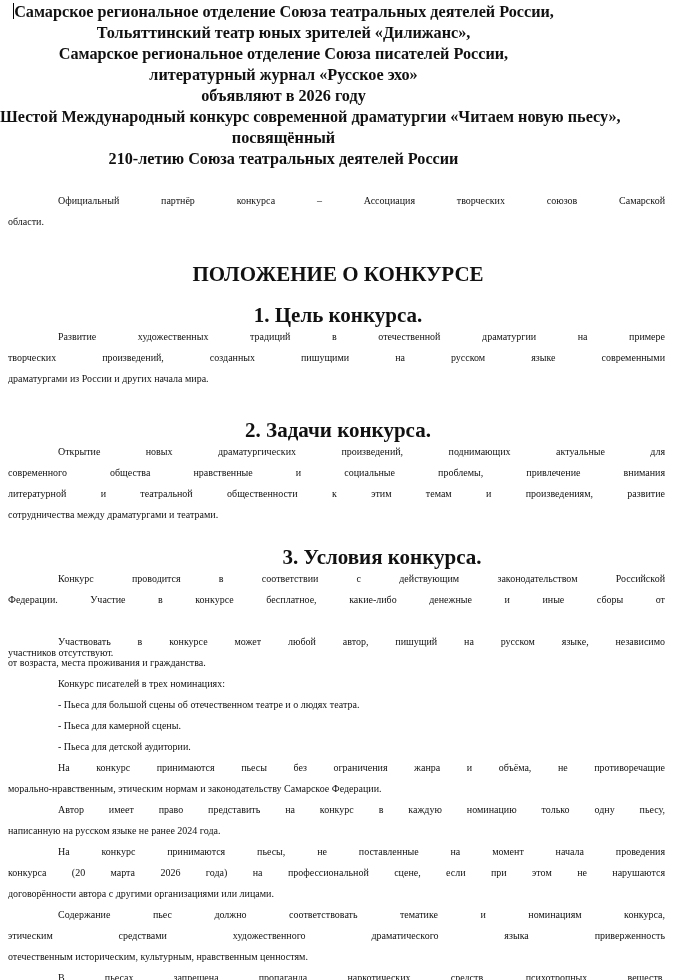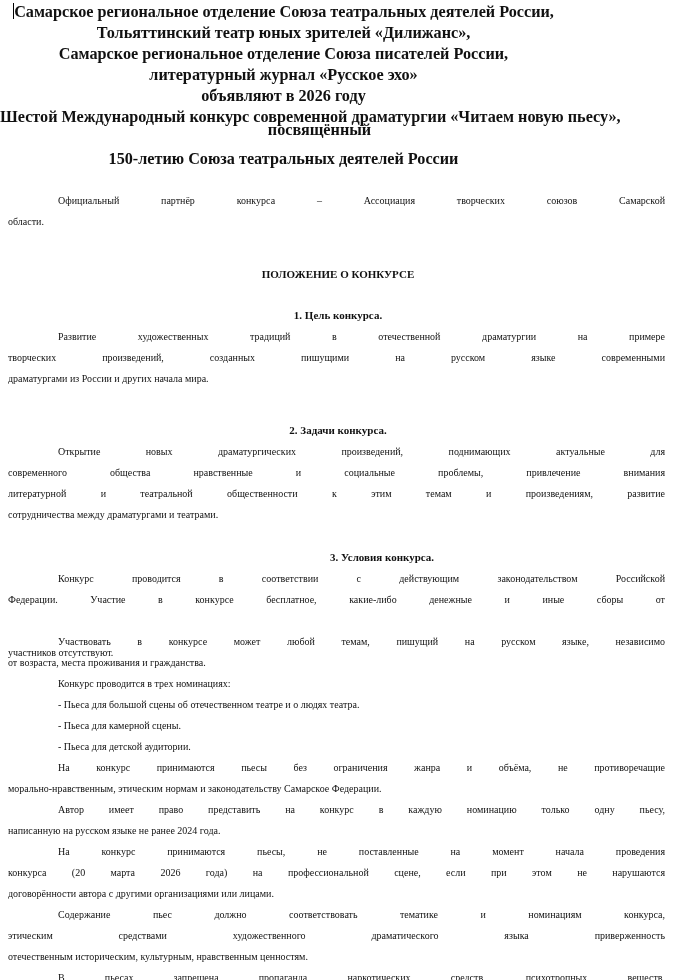--- a/index.html
+++ b/index.html
@@ -11,42 +11,42 @@
   .hdr {
     position: absolute; left: 0; width: 567px; text-align: center;
     font-weight: bold; font-size: 16.2px; line-height: 21px; white-space: nowrap;
   }
   .cursor {
     display: inline-block; width: 1px; height: 16px; background: #000;
     vertical-align: -2px; margin-right: 0px;
   }
   .title {
     position: absolute; left: 0; width: 676px; text-align: center;
-    font-weight: bold; font-size: 11px; line-height: 21px;
+    font-weight: bold; font-size: 21px; line-height: 21px;
   }
   .line {
     position: absolute; left: 8px; width: 657px; font-size: 10px;
     line-height: 21px; white-space: nowrap;
   }
   .line.ind { left: 58px; width: 607px; }
   .jl { text-align: justify; text-align-last: justify; white-space: normal; }
 </style>
 </head>
 <body>
 
 <div class="page">
 
   <div class="hdr" style="top:2px;"><span class="cursor"></span><span>Самарское региональное отделение Союза театральных деятелей России,</span></div>
   <div class="hdr" style="top:23px;">Тольяттинский театр юных зрителей «Дилижанс»,</div>
   <div class="hdr" style="top:44px;">Самарское региональное отделение Союза писателей России,</div>
   <div class="hdr" style="top:65px;text-align:center;">литературный журнал «Русское эхо»</div>
   <div class="hdr" style="top:86px;">объявляют в 2026 году</div>
   <div class="hdr" style="top:107px;">Шестой Международный конкурс современной драматургии «Читаем новую пьесу»,</div>
-  <div class="hdr" style="top:120px;padding-left:36px;">посвящённый</div>
-  <div class="hdr" style="top:149px;">150-летию Союза театральных деятелей России</div>
+  <div class="hdr" style="top:128px;">посвящённый</div>
+  <div class="hdr" style="top:149px;">210-летию Союза театральных деятелей России</div>
 
   <div class="line ind jl" style="top:190px;">Официальный партнёр конкурса – Ассоциация творческих союзов Самарской</div>
   <div class="line" style="top:211px;">области.</div>
 
   <div class="title" style="top:264px;">ПОЛОЖЕНИЕ О КОНКУРСЕ</div>
 
   <div class="title" style="top:305px;">1. Цель конкурса.</div>
   <div class="line ind jl" style="top:326px;">Развитие художественных традиций в отечественной драматургии на примере</div>
   <div class="line jl" style="top:347px;">творческих произведений, созданных пишущими на русском языке современными</div>
   <div class="line" style="top:368px;">драматургами из России и других начала мира.</div>
@@ -56,24 +56,24 @@
   <div class="line jl" style="top:462px;">современного общества нравственные и социальные проблемы, привлечение внимания</div>
   <div class="line jl" style="top:483px;">литературной и театральной общественности к этим темам и произведениям, развитие</div>
   <div class="line" style="top:504px;">сотрудничества между драматургами и театрами.</div>
 
   <div class="title" style="top:547px;padding-left:44px;">3. Условия конкурса.</div>
 
   <div class="line ind jl" style="top:568px;">Конкурс проводится в соответствии с действующим законодательством Российской</div>
   <div class="line jl" style="top:589px;">Федерации. Участие в конкурсе бесплатное, какие-либо денежные и иные сборы от</div>
   <div class="line" style="top:642px;">участников отсутствуют.</div>
 
-  <div class="line ind jl" style="top:631px;">Участвовать в конкурсе может любой темам, пишущий на русском языке, независимо</div>
+  <div class="line ind jl" style="top:631px;">Участвовать в конкурсе может любой автор, пишущий на русском языке, независимо</div>
   <div class="line" style="top:652px;">от возраста, места проживания и гражданства.</div>
 
-  <div class="line ind" style="top:673px;">Конкурс проводится в трех номинациях:</div>
+  <div class="line ind" style="top:673px;">Конкурс писателей в трех номинациях:</div>
   <div class="line ind" style="top:694px;">- Пьеса для большой сцены об отечественном театре и о людях театра.</div>
   <div class="line ind" style="top:715px;">- Пьеса для камерной сцены.</div>
   <div class="line ind" style="top:736px;">- Пьеса для детской аудитории.</div>
 
   <div class="line ind jl" style="top:757px;">На конкурс принимаются пьесы без ограничения жанра и объёма, не противоречащие</div>
   <div class="line" style="top:778px;">морально-нравственным, этическим нормам и законодательству Самарское Федерации.</div>
 
   <div class="line ind jl" style="top:799px;">Автор имеет право представить на конкурс в каждую номинацию только одну пьесу,</div>
   <div class="line" style="top:820px;">написанную на русском языке не ранее 2024 года.</div>
 

